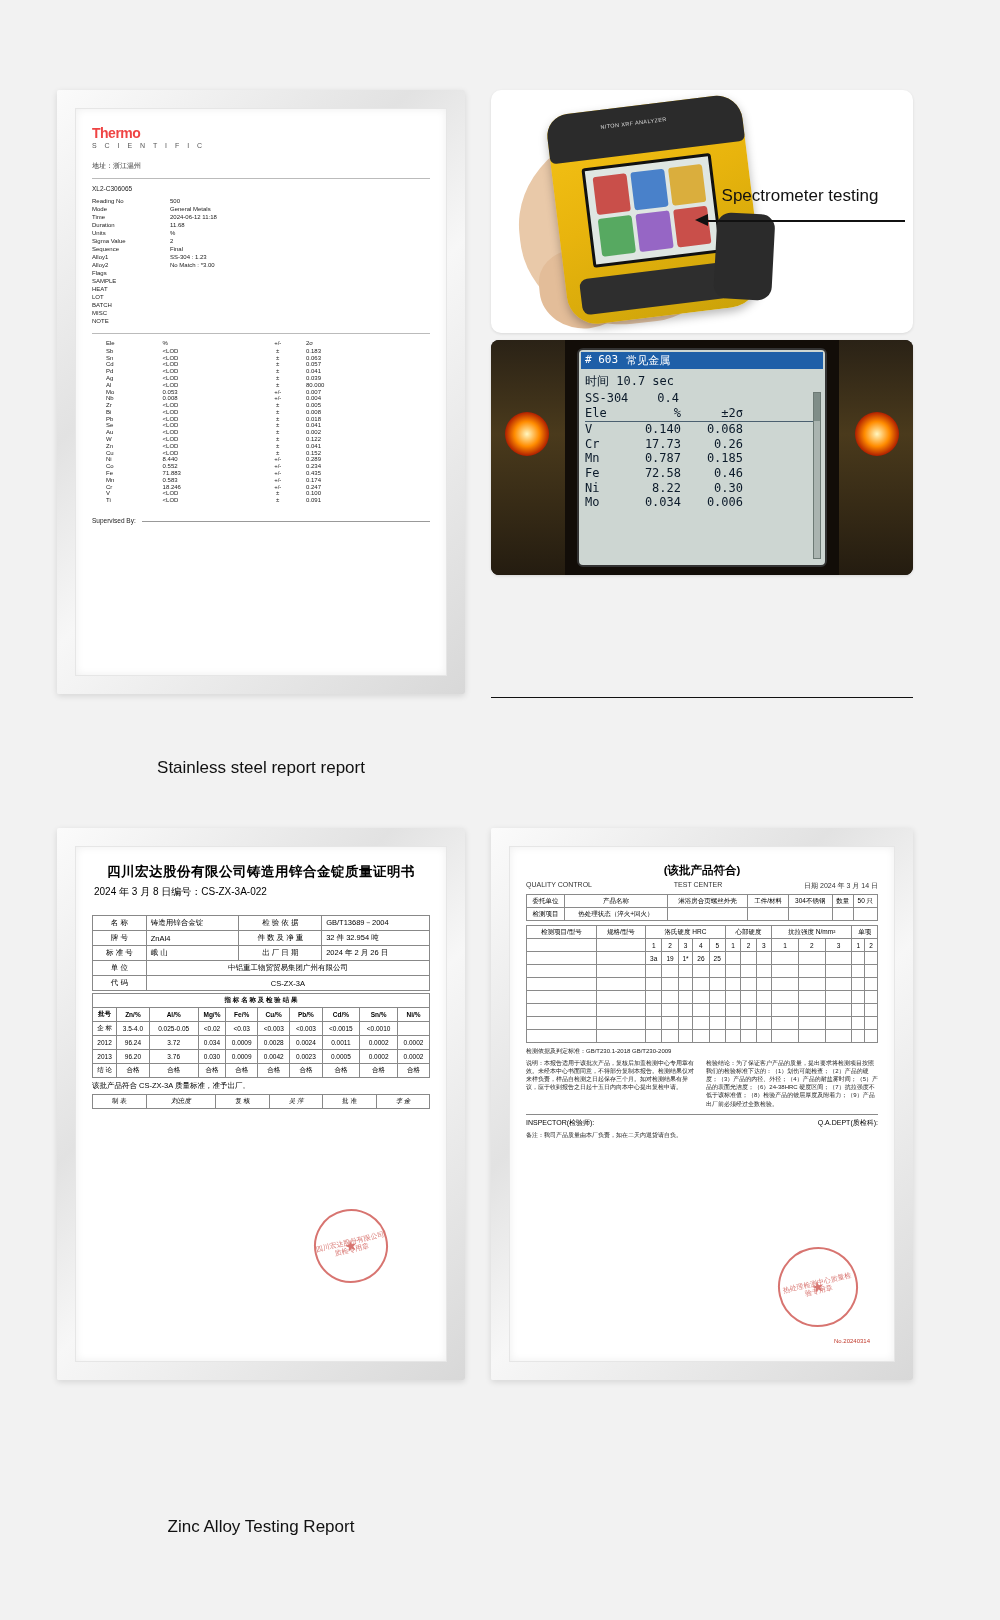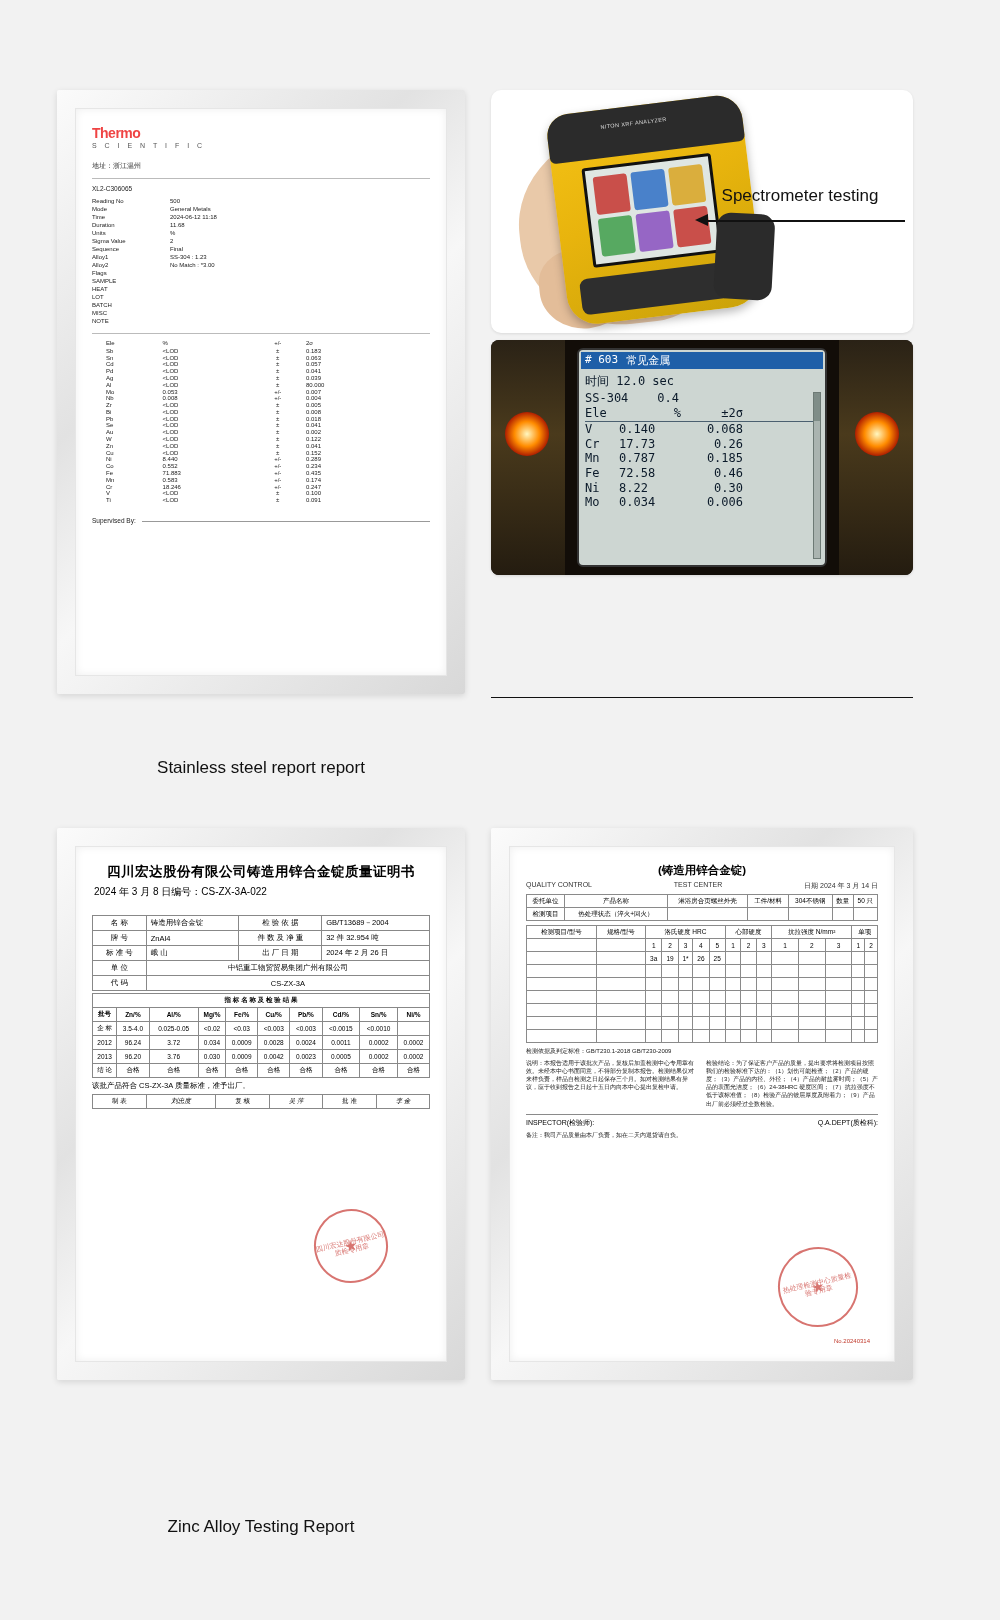--- a/index.html
+++ b/index.html
@@ -137,21 +137,21 @@
     font-family:"DejaVu Sans Mono", monospace; color:#0b1a2a;
   }
   .ro-title{
     background:#1e5fa8; color:#fff; font-size:11px; padding:1px 4px; margin:-2px -4px 4px;
     display:flex; gap:8px;
   }
   .ro-line{ font-size:12px; margin:1px 0; }
   .ro-tblhead{ display:flex; font-size:12px; border-bottom:1px solid #4b6070; padding-bottom:1px;}
   .ro-row{ display:flex; font-size:12px; line-height:1.22; }
   .ro-row span:nth-child(1){ width:34px; }
-  .ro-row span:nth-child(2){ width:62px; text-align:left; }
+  .ro-row span:nth-child(2){ width:62px; text-align:right; }
   .ro-row span:nth-child(3){ width:62px; text-align:right; }
   .ro-tblhead span:nth-child(1){ width:34px; }
   .ro-tblhead span:nth-child(2){ width:62px; text-align:right; }
   .ro-tblhead span:nth-child(3){ width:62px; text-align:right; }
   .ro-scroll{
     position:absolute; right:4px; top:42px; bottom:6px; width:8px;
     background:#aab4b0; border:1px solid #6d7a75;
   }
   .ro-scroll i{ display:block; width:100%; height:28px; background:#7f8d88; }
 
@@ -462,21 +462,21 @@
     <div class="ro-right">
       <div class="glow r"></div>
     </div>
     <div class="ro-panel">
       <div class="ro-title">
         <span># 603</span>
         <span>常见金属</span>
       </div>
       <div class="ro-line">
         <span>时间</span>
-        <span>12.0 sec</span>
+        <span>10.7 sec</span>
       </div>
       <div class="ro-line">
         <span>SS-304</span>
         &nbsp;&nbsp;
         <span>0.4</span>
       </div>
       <div class="ro-tblhead" id="ro-thead">
           <span>Ele</span>
           <span>%</span>
           <span>±2σ</span>
@@ -644,21 +644,21 @@
       </table>
       <div class="stamp" style="right:58px; bottom:78px; width:74px; height:74px;">
         <span class="star">★</span>
         <span>四川宏达股份有限公司质检专用章</span>
       </div>
     </div>
   </div>
 
   <div class="frame" id="hinge-frame">
     <div class="matte">
-      <div class="hg-title">(铸造用锌合金锭)</div>
+      <div class="hg-title">(该批产品符合)</div>
       <div class="hg-head">
         <span>QUALITY CONTROL</span>
         <span>TEST CENTER</span>
         <span>日期 2024 年 3 月 14 日</span>
       </div>
       <table class="hg-tbl">
         <tbody id="hinge-info">
             <tr>
               <td>委托单位</td>
               <td>产品名称</td>

